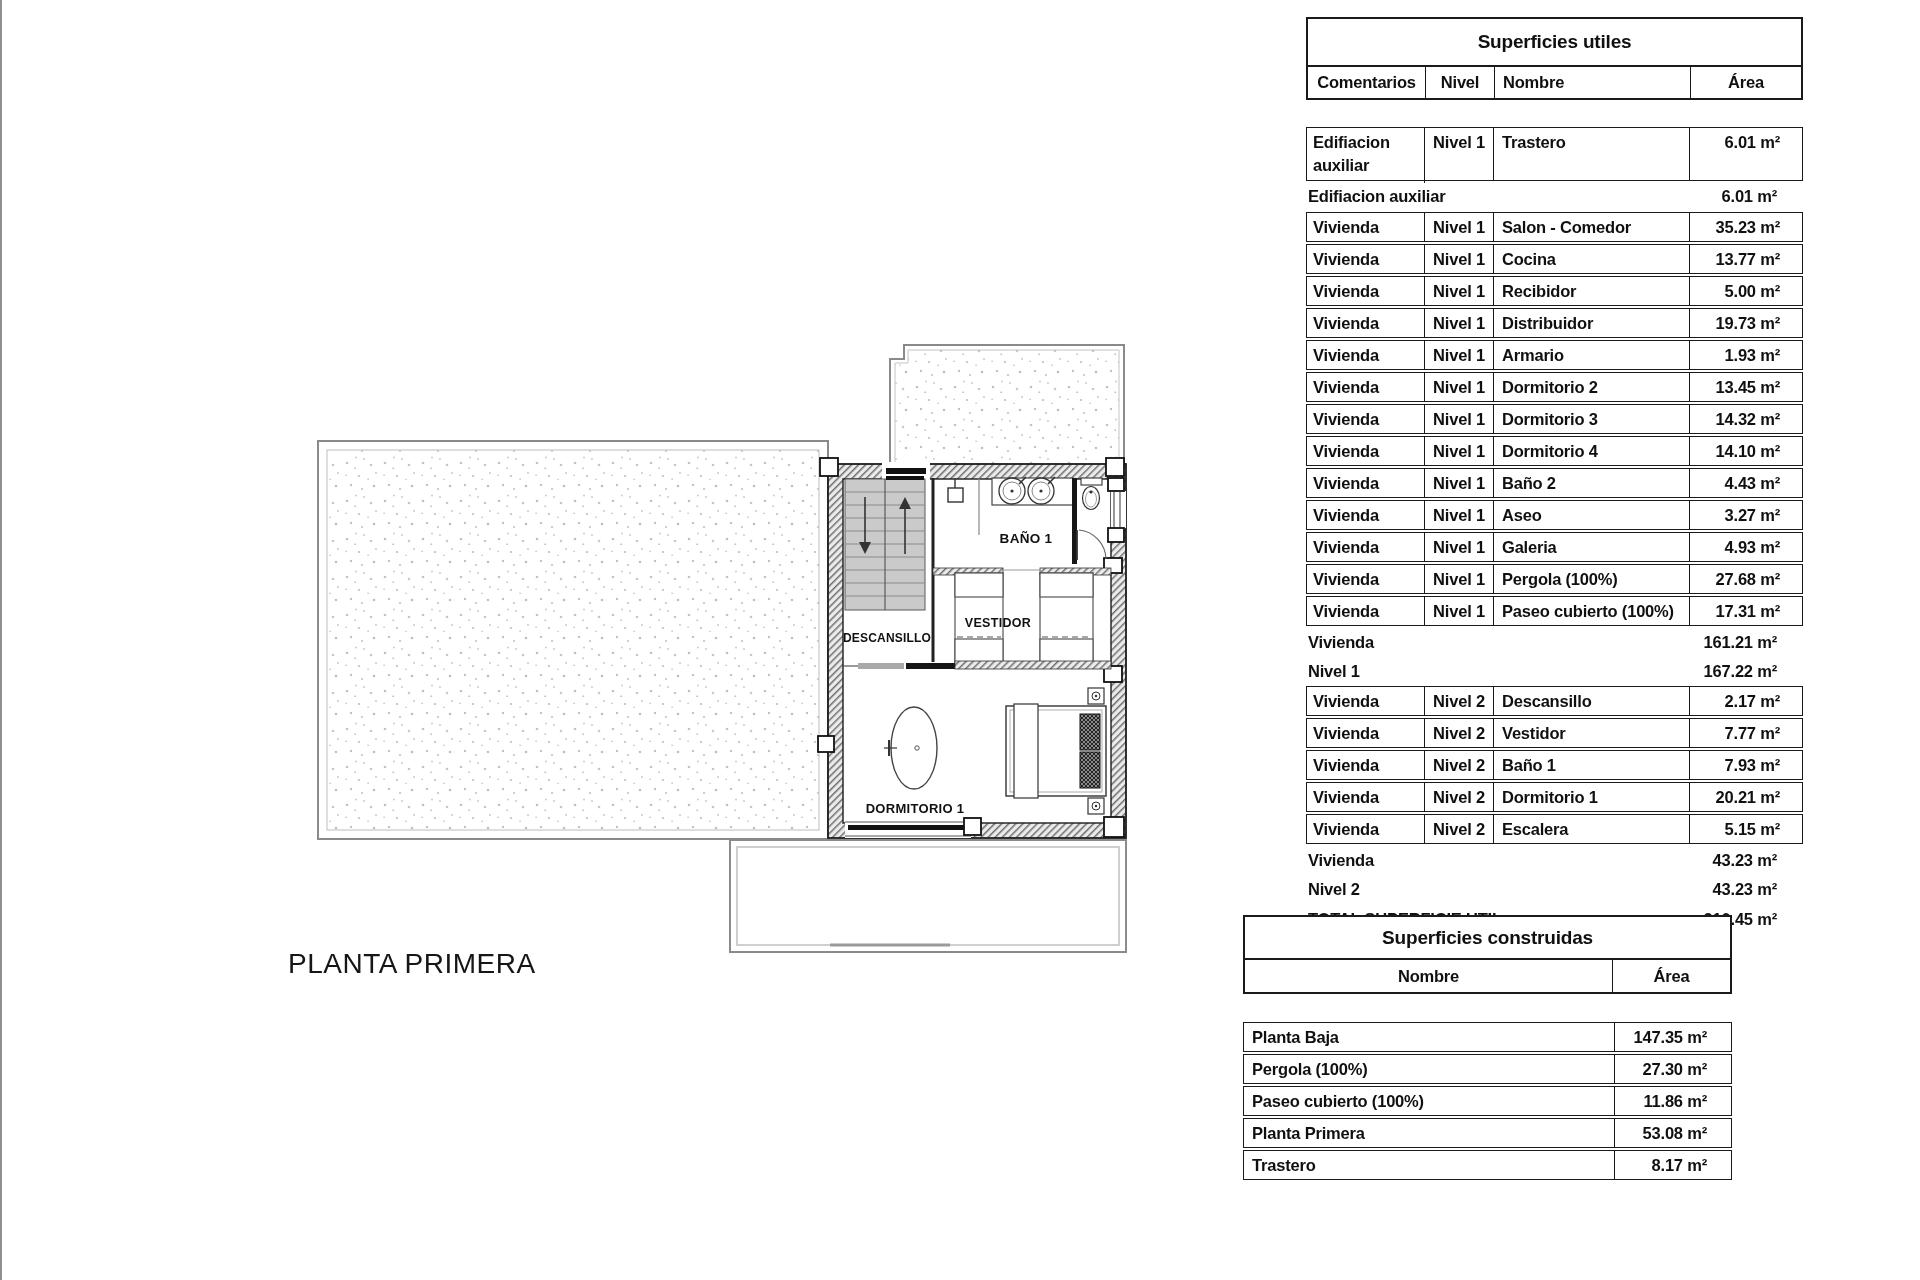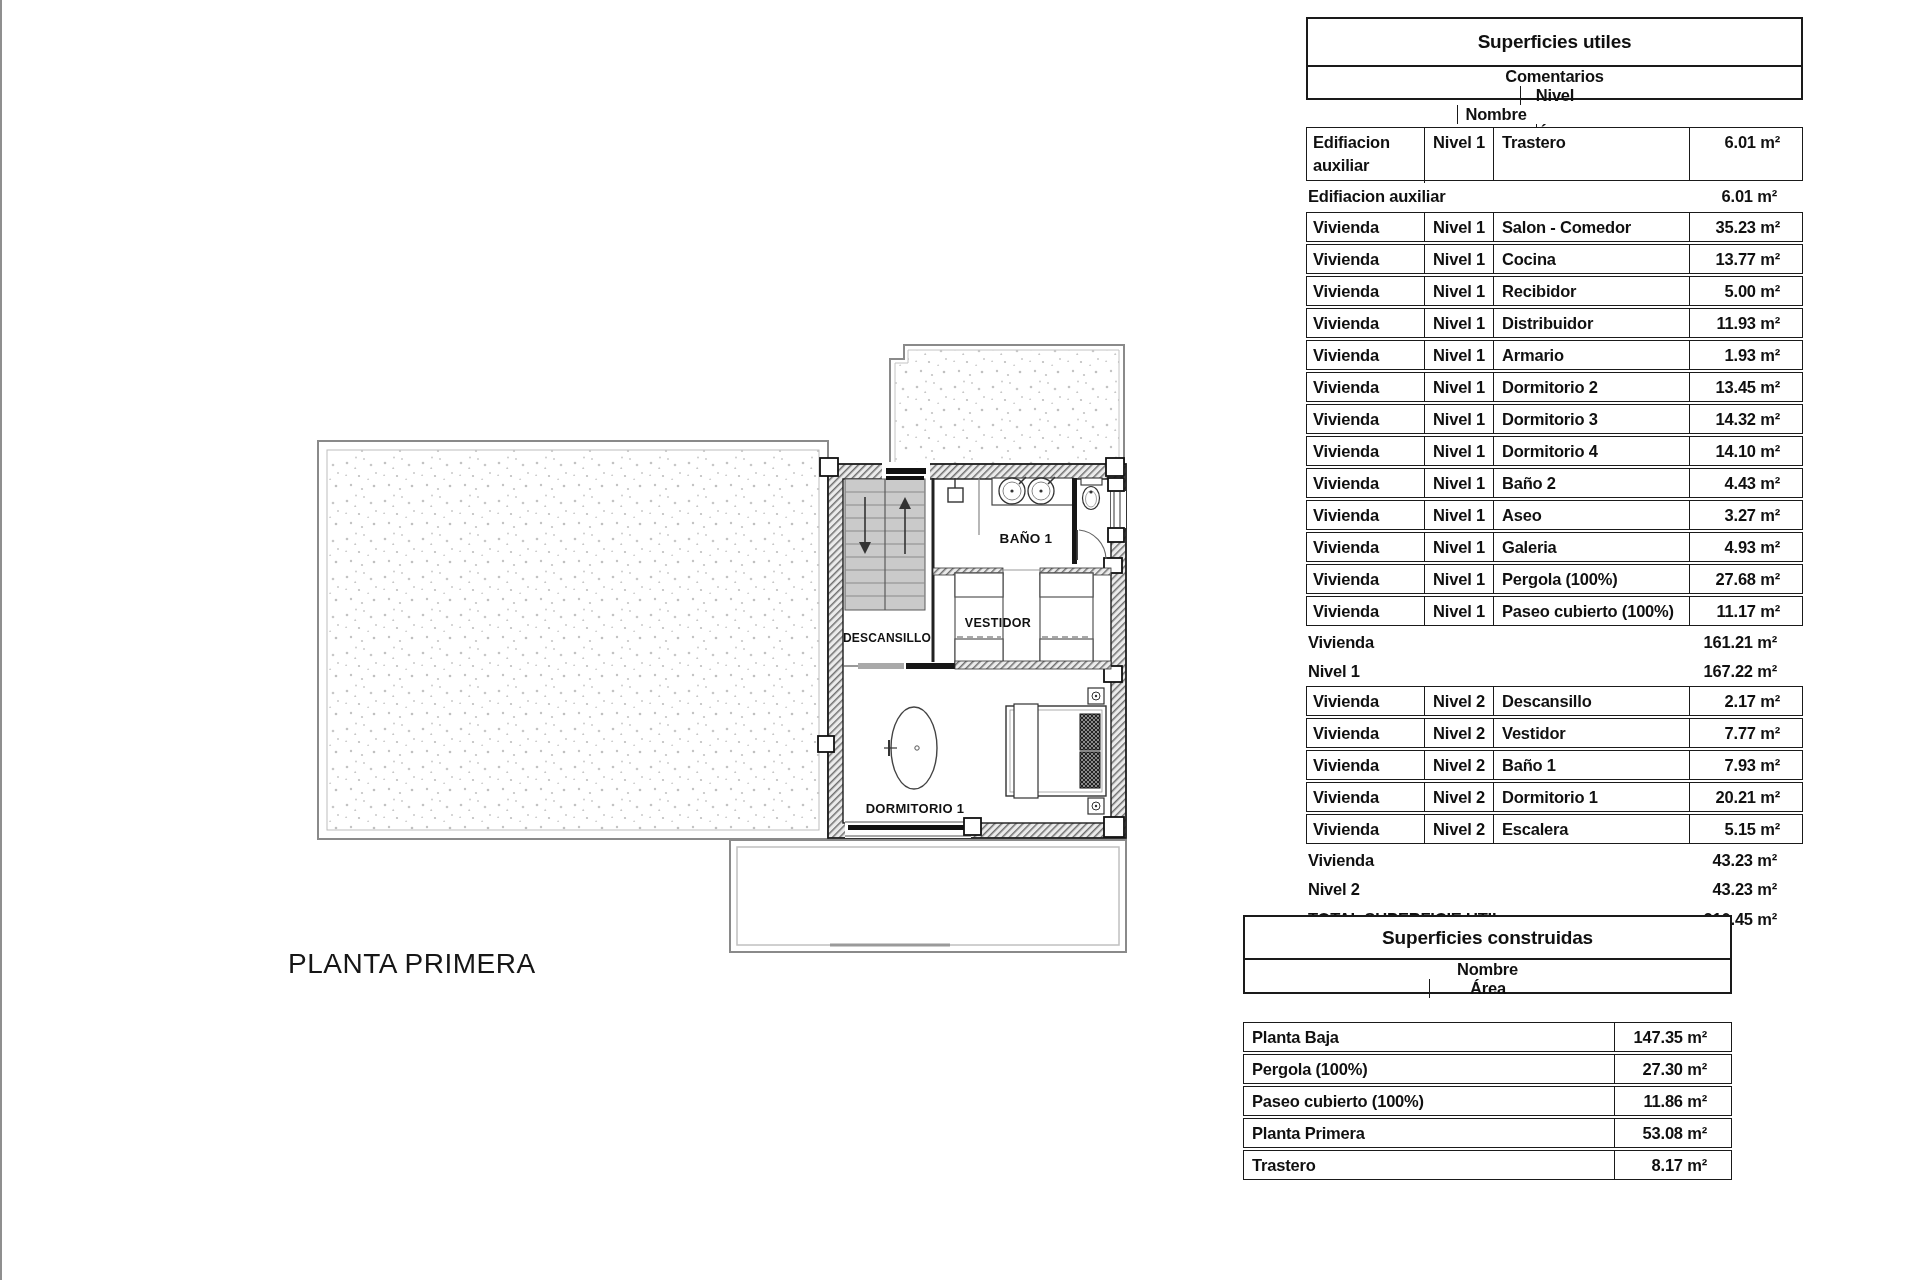--- a/index.html
+++ b/index.html
@@ -12,21 +12,21 @@
   #plan{position:absolute;left:0;top:0;width:1240px;height:1280px;}
   .plan-caption{
     position:absolute;left:288px;top:948px;font-size:28px;font-weight:400;
     letter-spacing:0.5px;color:#161616;
   }
   
   .tbl{position:absolute;font-weight:bold;letter-spacing:-0.2px;font-size:16.5px;}
   .headbox{border:2px solid #1a1a1a;background:#fff;}
   .tbl-title{height:46px;display:flex;align-items:center;justify-content:center;
     font-size:19px;border-bottom:2px solid #1a1a1a;}
-  .colrow{display:flex;height:31px;align-items:center;flex-direction:column;}
+  .colrow{display:flex;height:31px;}
   .colrow .cell{height:100%;display:flex;align-items:center;}
   .box-col{display:flex;flex-direction:column;}
   .gap2 > .box-row{margin-bottom:2px;}
   .box-row{border:1.5px solid #1a1a1a;background:#fff;display:flex;height:28px;}
   .box-row.tall{height:52px;}
   .box-row .cell{display:flex;align-items:center;height:100%;}
   .tall .cell{align-items:flex-start;padding-top:3px;line-height:23px;}
   .c-com{width:117px;padding-left:6px;box-sizing:border-box;}
   .c-niv{width:68px;border-left:1.5px solid #1a1a1a;justify-content:center;}
   .c-nom{width:196px;border-left:1.5px solid #1a1a1a;padding-left:8px;box-sizing:border-box;}
@@ -280,21 +280,21 @@
       <div class="box-row">
         <span class="cell c-com">Vivienda</span>
         <span class="cell c-niv">Nivel 1</span>
         <span class="cell c-nom">Recibidor</span>
         <span class="cell c-area">5.00 m²</span>
       </div>
       <div class="box-row">
         <span class="cell c-com">Vivienda</span>
         <span class="cell c-niv">Nivel 1</span>
         <span class="cell c-nom">Distribuidor</span>
-        <span class="cell c-area">11.93 m²</span>
+        <span class="cell c-area">19.73 m²</span>
       </div>
       <div class="box-row">
         <span class="cell c-com">Vivienda</span>
         <span class="cell c-niv">Nivel 1</span>
         <span class="cell c-nom">Armario</span>
         <span class="cell c-area">1.93 m²</span>
       </div>
       <div class="box-row">
         <span class="cell c-com">Vivienda</span>
         <span class="cell c-niv">Nivel 1</span>
@@ -334,21 +334,21 @@
       <div class="box-row">
         <span class="cell c-com">Vivienda</span>
         <span class="cell c-niv">Nivel 1</span>
         <span class="cell c-nom">Pergola (100%)</span>
         <span class="cell c-area">27.68 m²</span>
       </div>
       <div class="box-row">
         <span class="cell c-com">Vivienda</span>
         <span class="cell c-niv">Nivel 1</span>
         <span class="cell c-nom">Paseo cubierto (100%)</span>
-        <span class="cell c-area">11.17 m²</span>
+        <span class="cell c-area">17.31 m²</span>
       </div>
     </div>
 
     <div class="sub-row">
       <span>Vivienda</span>
       <span>161.21 m²</span>
     </div>
     <div class="sub-row">
       <span>Nivel 1</span>
       <span>167.22 m²</span>

